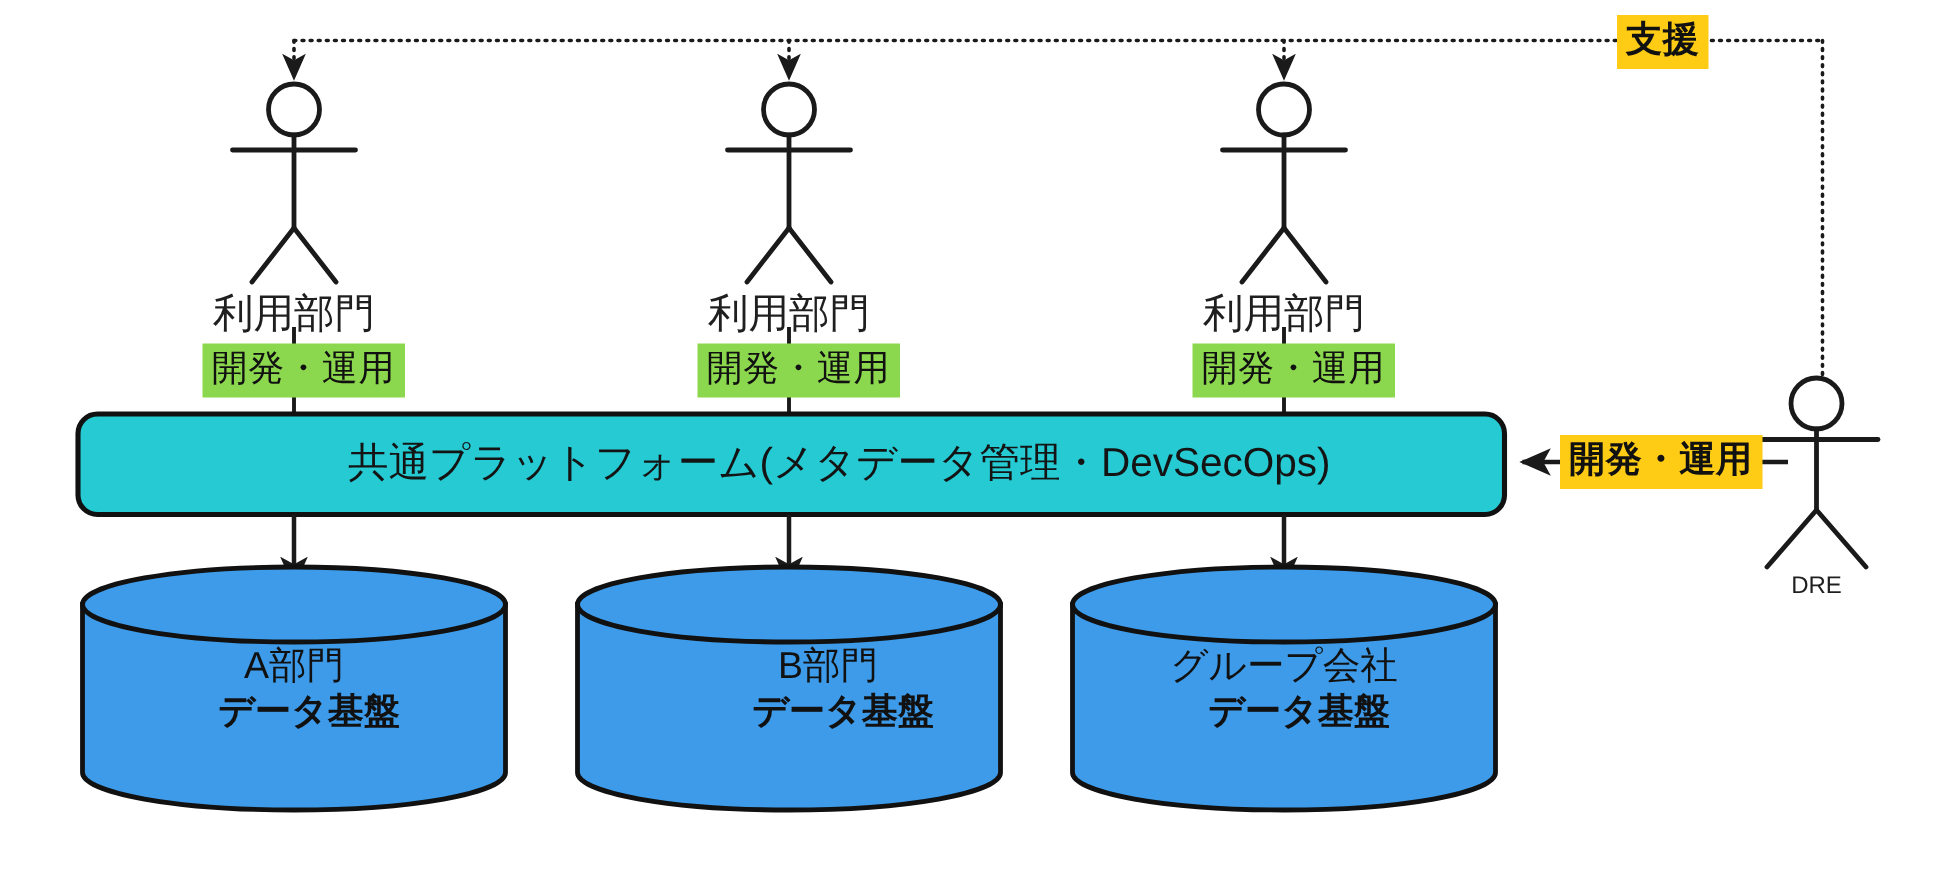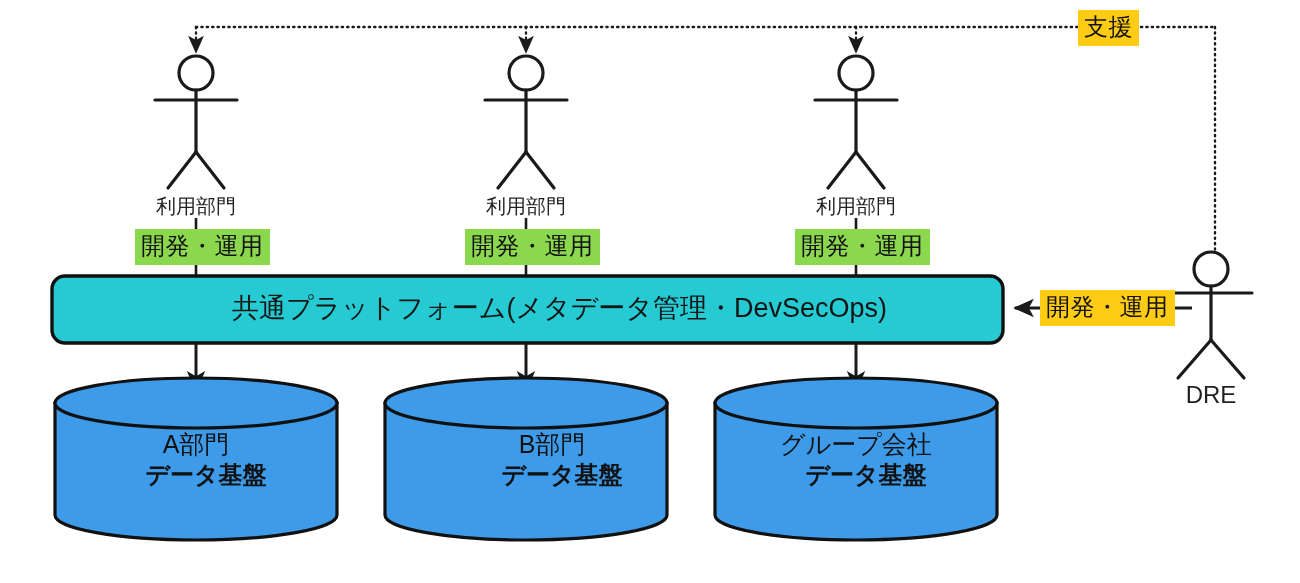--- a/index.html
+++ b/index.html
@@ -24,45 +24,45 @@
     width: 1300px;
     height: 583px;
   }
   .lbl {
     position: absolute;
     white-space: nowrap;
     color: #1a1a1a;
     line-height: 1;
   }
   .actor-label {
-    font-size: 20px;
+    font-size: 27px;
     text-align: center;
     color: #1f1f1f;
   }
   .dre-label {
-    font-size: 24px;
+    font-size: 16px;
     text-align: center;
     color: #1f1f1f;
   }
   .badge {
     position: absolute;
     font-size: 24px;
     font-weight: 500;
     letter-spacing: 0.5px;
     padding: 4px 6px 6px 6px;
     color: #111111;
     white-space: nowrap;
     line-height: 1.1;
   }
   .badge-green {
     background: #8BD74D;
   }
   .badge-yellow {
     background: #FFCC15;
-    font-weight: 400;
+    font-weight: 700;
   }
   .platform-text {
     position: absolute;
     font-size: 27px;
     color: #141414;
     white-space: nowrap;
     text-align: center;
     line-height: 1;
   }
   .cyl-text {

